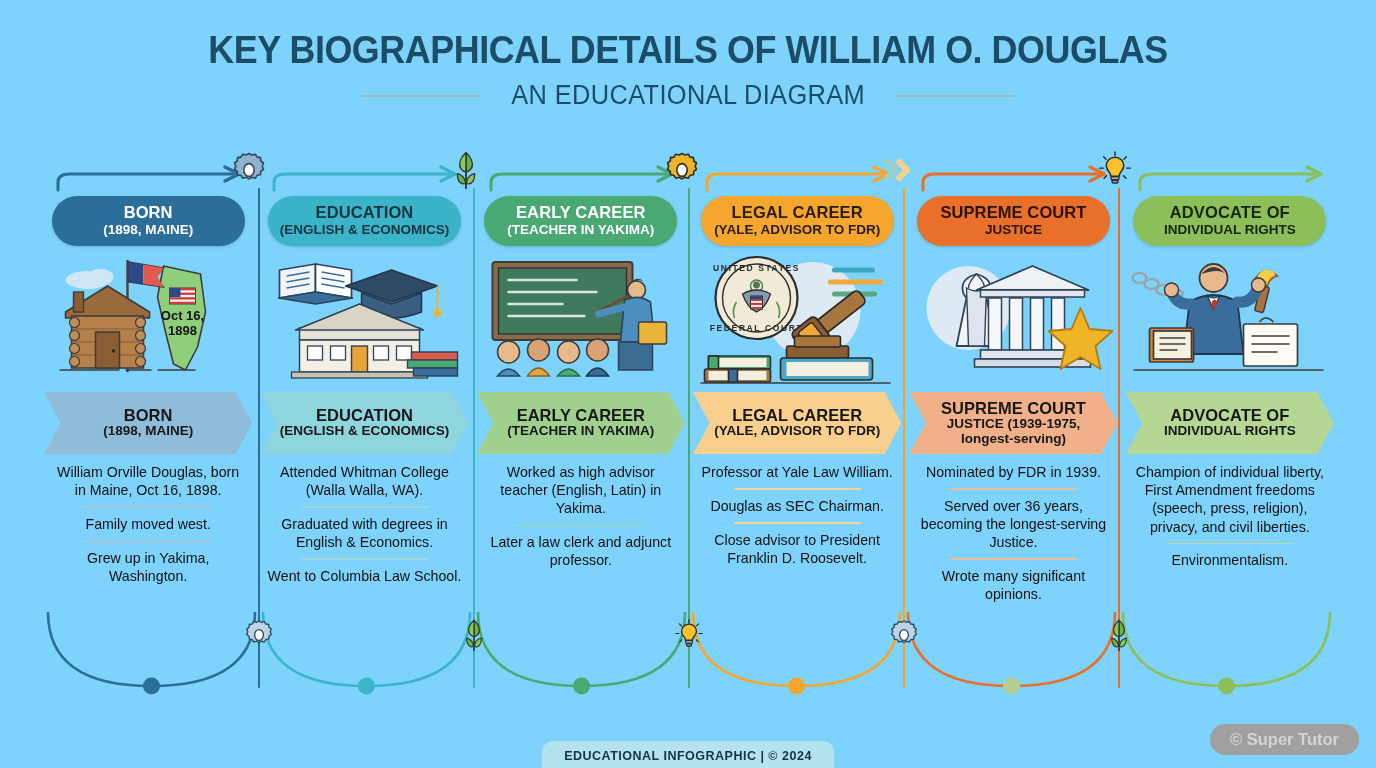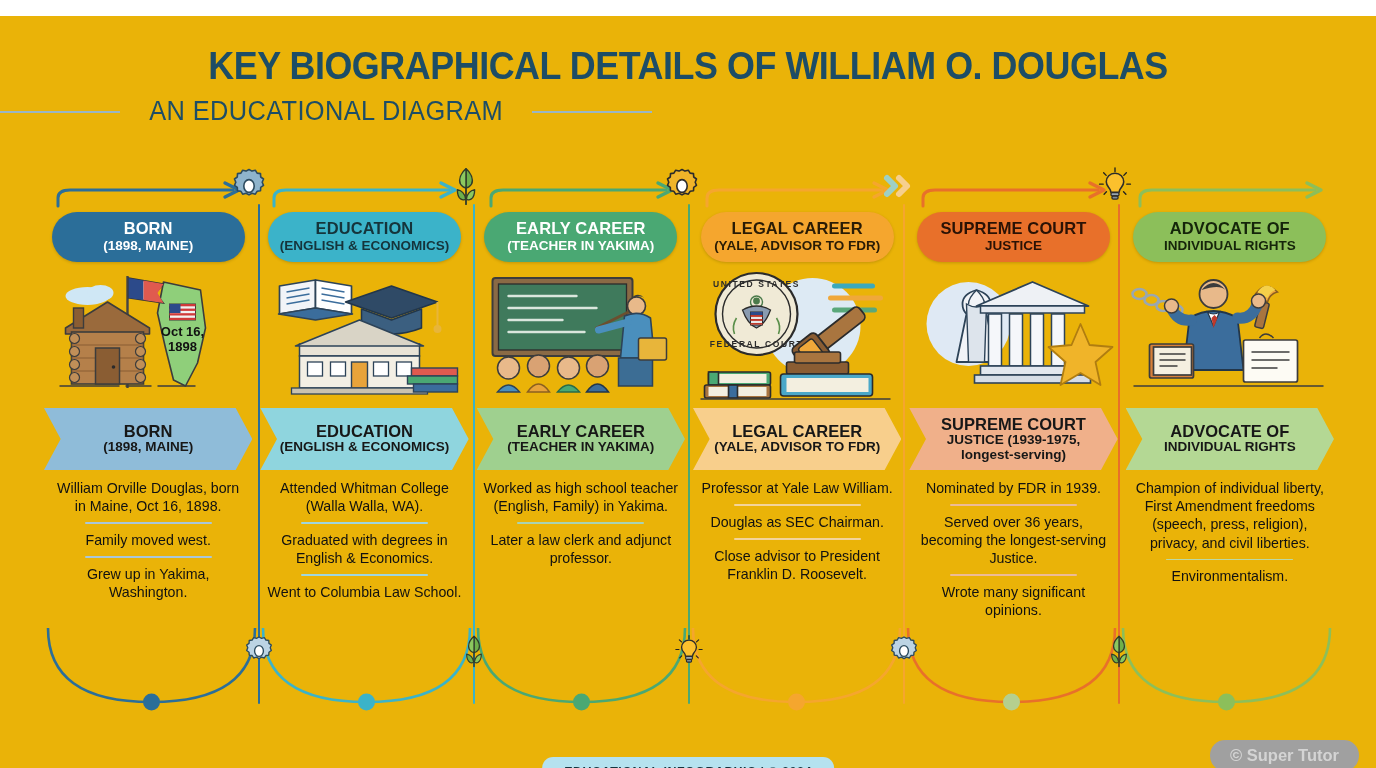--- a/index.html
+++ b/index.html
@@ -2,31 +2,31 @@
 <html><head>
 <meta charset="utf-8">
 <style>
   * { margin:0; padding:0; box-sizing:border-box; }
   html,body { width:1376px; height:768px; overflow:hidden; }
   body {
     font-family:"Liberation Sans", sans-serif;
     background:#ffffff;
     position:relative;
   }
-  .page { position:absolute; inset:0; background:#eab308;margin-top:16px; }
+  .page { position:absolute; inset:0; background:#7dd3fc; }
 
   
   .title-wrap { position:absolute; left:0; top:28px; width:1376px; text-align:center; }
   .main-title {
     font-size:39px; font-weight:bold; color:#1d4d66;
     letter-spacing:-0.5px; white-space:nowrap;
     transform:scaleX(0.92); transform-origin:center;
   }
   .sub-row {
-    display:flex; align-items:center; 
+    display:flex; align-items:center; justify-content:center;
     gap:18px; margin-top:8px;
   }
   .sub-rule { height:2px; background:#9bb6c4; width:120px; }
   .sub-title {
     font-size:27px; color:#1d4d66; font-weight:400;
     letter-spacing:0.4px; white-space:nowrap;
     transform:scaleX(0.94);
   }
 
   
@@ -287,21 +287,21 @@
       <circle cx="119" cy="98" r="11" fill="#d9a273" stroke="#3c3c3c" stroke-width="1.5"></circle>
               <path d="M108 124 q11-16 22 0z" fill="#3b6d9c" stroke="#22364a" stroke-width="1.5"></path>
     </g>
   </svg>
         </div>
         <div class="banner" style="background: rgb(159, 208, 143);">
           <div class="ban-t1">EARLY CAREER</div>
           <div class="ban-t2">(TEACHER IN YAKIMA)</div>
         </div>
         <div class="body-text">
-          <div class="fact">Worked as high school teacher (English, Family) in Yakima.</div>
+          <div class="fact">Worked as high advisor teacher (English, Latin) in Yakima.</div>
           <div class="fact-sep" style="background: rgb(168, 211, 180);"></div>
           <div class="fact">Later a law clerk and adjunct professor.</div>
         </div>
       </div>
       <div class="col-divider" style="left: 644px; background: rgb(74, 168, 115);"></div>
       <div class="col">
         <div class="connector">
           <svg class="conn-svg" width="215" height="46" viewBox="0 0 215 46">
       <path d="M14 40 V32 Q14 24 26 24 H189" fill="none" stroke="#f5a62e" stroke-width="3" stroke-linecap="round"></path>
       <path d="M181 17 L195 24 L181 31" fill="none" stroke="#f5a62e" stroke-width="3.4" stroke-linecap="round" stroke-linejoin="round"></path>

